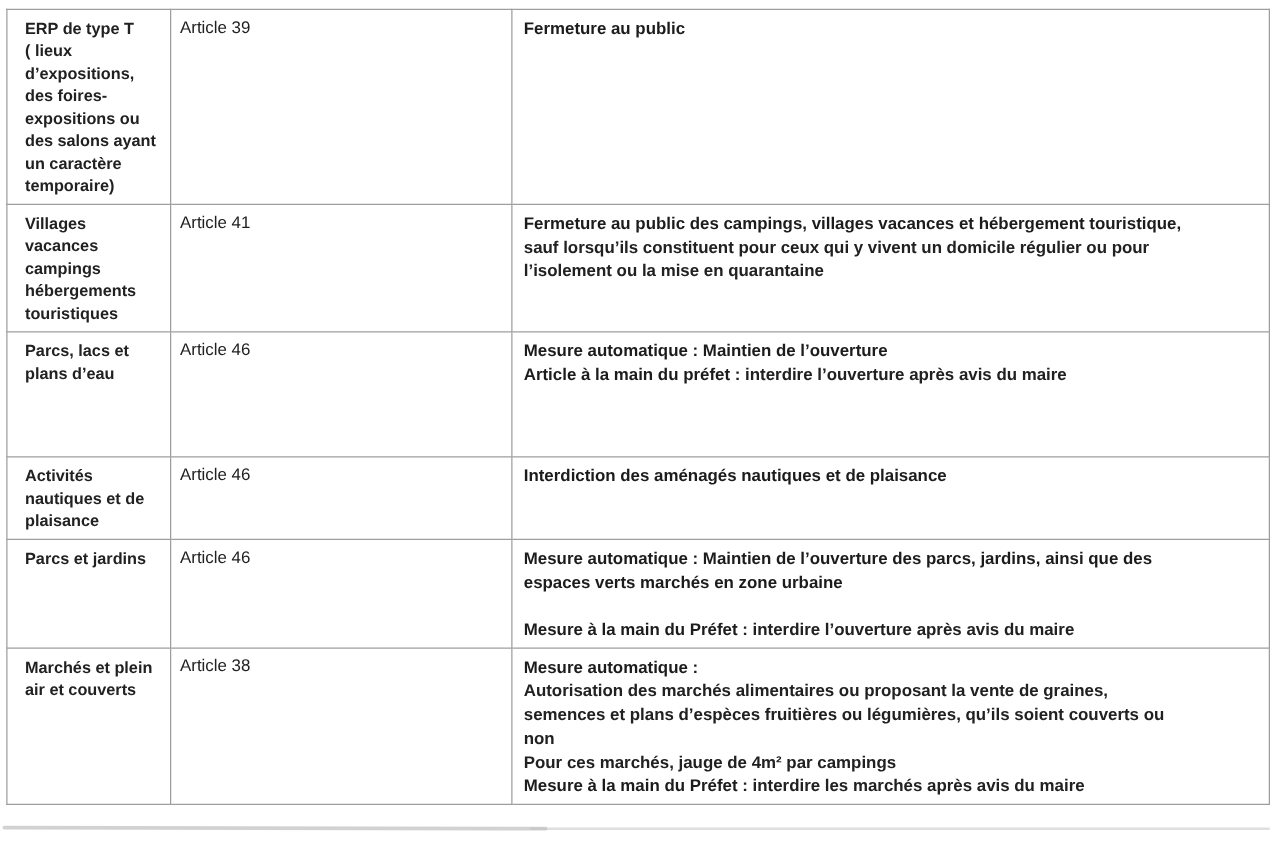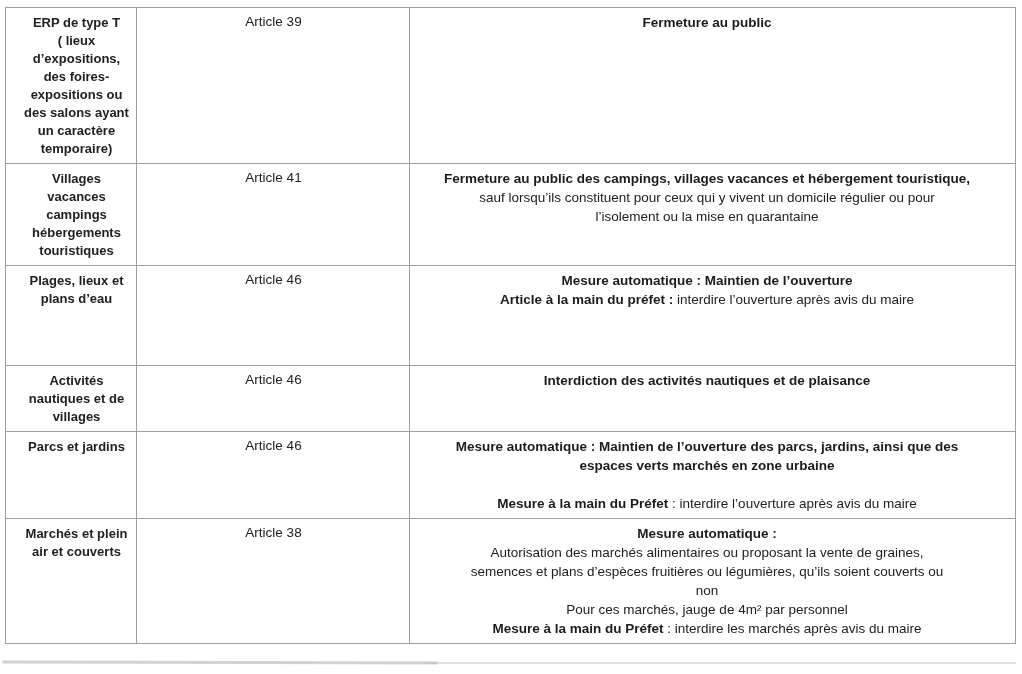--- a/index.html
+++ b/index.html
@@ -7,21 +7,20 @@
     padding: 0;
     background: #ffffff;
     font-family: "Liberation Sans", "DejaVu Sans", sans-serif;
   }
   .page {
     position: relative;
     width: 1022px;
     height: 674px;
     background: #ffffff;
     overflow: hidden;
-    text-align: center;
   }
   table.reg-table {
     position: absolute;
     left: 5px;
     top: 7px;
     width: 1010px;
     border-collapse: collapse;
     table-layout: fixed;
   }
   col.w1 { width: 131px; }
@@ -61,21 +60,21 @@
     padding: 5px 20px 5px 9px;
     white-space: pre-line;
     color: #242424;
   }
   table.reg-table tr:nth-child(7) td.c3 { line-height: 18px; padding-top: 4px; }
   td.vm { vertical-align: middle; }
   td.vt { vertical-align: top; }
   .para { margin: 0; min-height: 19px; }
   table.reg-table tr:nth-child(7) .para { min-height: 18px; }
   .seg-b { font-weight: 700; color: #1c1c1c; }
-  .seg-r { font-weight: 400; }
+  .seg-r { font-weight: 700; }
 
   
   .scan-line-a {
     position: absolute;
     left: 2px;
     top: 661px;
     width: 436px;
     height: 3px;
     background: #adadad;
     opacity: 0.55;
@@ -121,43 +120,43 @@
 vacances
 campings
 hébergements
 touristiques</td>
           <td class="c2 vm">Article 41</td>
           <td class="c3 vt"><div class="para"><span class="seg-b">Fermeture au public des campings, villages vacances et hébergement touristique,
 </span><span class="seg-r">sauf lorsqu’ils constituent pour ceux qui y vivent un domicile régulier ou pour
 l’isolement ou la mise en quarantaine</span></div></td>
         </tr>
         <tr>
-          <td class="c1 vt">Plages, lieux et
+          <td class="c1 vt">Parcs, lacs et
 plans d’eau</td>
           <td class="c2 vt">Article 46</td>
           <td class="c3 vt"><div class="para"><span class="seg-b">Mesure automatique : Maintien de l’ouverture</span></div><div class="para"><span class="seg-b">Article à la main du préfet :</span><span class="seg-r"> interdire l’ouverture après avis du maire</span></div></td>
         </tr>
         <tr>
           <td class="c1 vt">Activités
 nautiques et de
-villages</td>
+plaisance</td>
           <td class="c2 vt">Article 46</td>
-          <td class="c3 vm"><div class="para"><span class="seg-b">Interdiction des activités nautiques et de plaisance</span></div></td>
+          <td class="c3 vm"><div class="para"><span class="seg-b">Interdiction des aménagés nautiques et de plaisance</span></div></td>
         </tr>
         <tr>
           <td class="c1 vm">Parcs et jardins</td>
           <td class="c2 vm">Article 46</td>
           <td class="c3 vt"><div class="para"><span class="seg-b">Mesure automatique : Maintien de l’ouverture des parcs, jardins, ainsi que des
 espaces verts marchés en zone urbaine</span></div><div class="para">&nbsp;</div><div class="para"><span class="seg-b">Mesure à la main du Préfet</span><span class="seg-r"> : interdire l’ouverture après avis du maire</span></div></td>
         </tr>
         <tr>
           <td class="c1 vm">Marchés et plein
 air et couverts</td>
           <td class="c2 vm">Article 38</td>
           <td class="c3 vt"><div class="para"><span class="seg-b">Mesure automatique :</span></div><div class="para"><span class="seg-r">Autorisation des marchés alimentaires ou proposant la vente de graines,
 semences et plans d’espèces fruitières ou légumières, qu’ils soient couverts ou
-non</span></div><div class="para"><span class="seg-r">Pour ces marchés, jauge de 4m² par personnel</span></div><div class="para"><span class="seg-b">Mesure à la main du Préfet</span><span class="seg-r"> : interdire les marchés après avis du maire</span></div></td>
+non</span></div><div class="para"><span class="seg-r">Pour ces marchés, jauge de 4m² par campings</span></div><div class="para"><span class="seg-b">Mesure à la main du Préfet</span><span class="seg-r"> : interdire les marchés après avis du maire</span></div></td>
         </tr>
       </tbody>
   </table>
   <div class="scan-line-a"></div>
   <div class="scan-line-b"></div>
 </div>
 
 </body></html>

